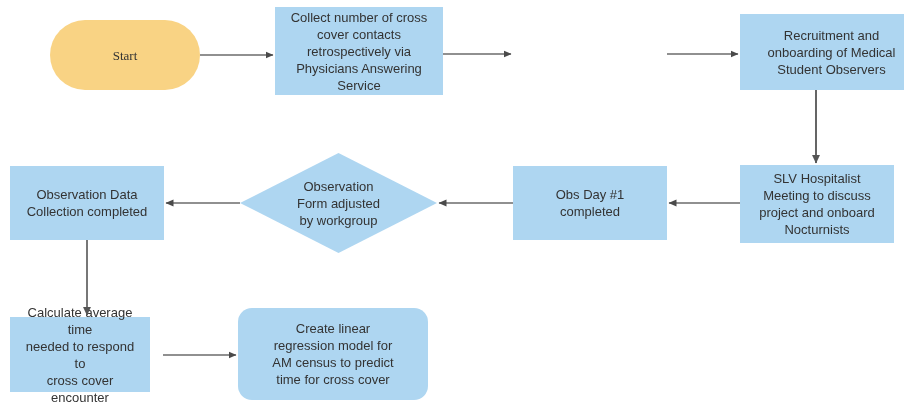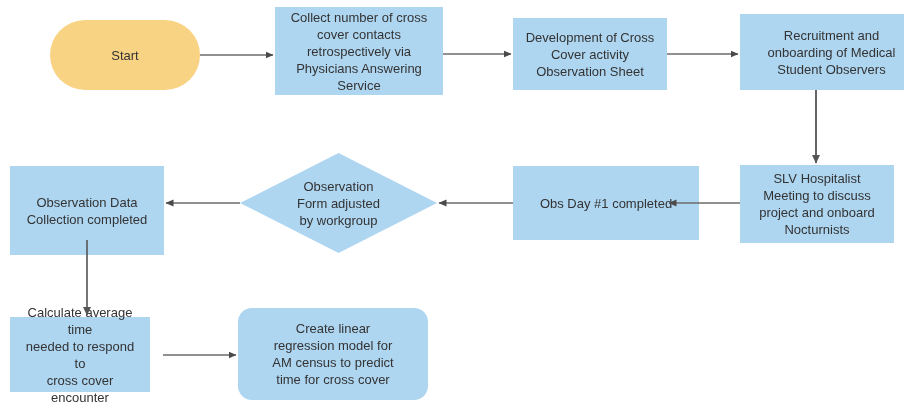--- a/index.html
+++ b/index.html
@@ -93,63 +93,58 @@
 
     <line x1="513" y1="203" x2="439" y2="203" stroke="#6b6b6b" stroke-width="1.6" marker-end="url(#ah-light)"></line>
 
     <line x1="240" y1="203" x2="166" y2="203" stroke="#6b6b6b" stroke-width="1.6" marker-end="url(#ah-light)"></line>
 
     <line x1="87" y1="240" x2="87" y2="315" stroke="#555555" stroke-width="1.6" marker-end="url(#ah-dark)"></line>
 
     <line x1="163" y1="355" x2="236" y2="355" stroke="#6b6b6b" stroke-width="1.6" marker-end="url(#ah-light)"></line>
   </svg>
 
-  <div class="node node-terminator-start" style="left:50px; top:20px; width:150px; height:70px;">
+  <div class="node node-terminator-start" style="left:50px; top:20px; width:150px; height:70px;font-family:Liberation Serif, serif;">
     <span>Start</span>
   </div>
 
   <div class="node node-process" style="left:275px; top:7px; width:168px; height:88px;">
     <span>Collect number of cross
 cover contacts
 retrospectively via
 Physicians Answering
 Service</span>
   </div>
 
-  <div class="node node-process" style="left:513px; top:18px; width:154px; height:72px;">
-    <span>Development of Cross
-Cover activity
-Observation Sheet</span>
-  </div>
 
   <div class="node node-process" style="left:740px; top:14px; width:183px; height:76px;">
     <span>Recruitment and
 onboarding of Medical
 Student Observers</span>
   </div>
 
   <div class="node node-process" style="left:740px; top:165px; width:154px; height:78px;">
     <span>SLV Hospitalist
 Meeting to discuss
 project and onboard
 Nocturnists</span>
   </div>
 
-  <div class="node node-process" style="left:513px; top:166px; width:186px; height:74px;">
+  <div class="node node-process" style="left:513px; top:166px; width:154px; height:74px;">
     <span>Obs Day #1 completed</span>
   </div>
 
   <div class="node node-decision" style="left:240px; top:153px; width:197px; height:100px;">
     <div class="diamond-shape"></div>
     <span class="diamond-label">Observation
 Form adjusted
 by workgroup</span>
   </div>
 
-  <div class="node node-process" style="left:10px; top:166px; width:154px; height:89px;">
+  <div class="node node-process" style="left:10px; top:166px; width:154px; height:74px;">
     <span>Observation Data
 Collection completed</span>
   </div>
 
   <div class="node node-process" style="left:10px; top:317px; width:140px; height:75px;">
     <span>Calculate average time
 needed to respond to
 cross cover encounter</span>
   </div>
 

